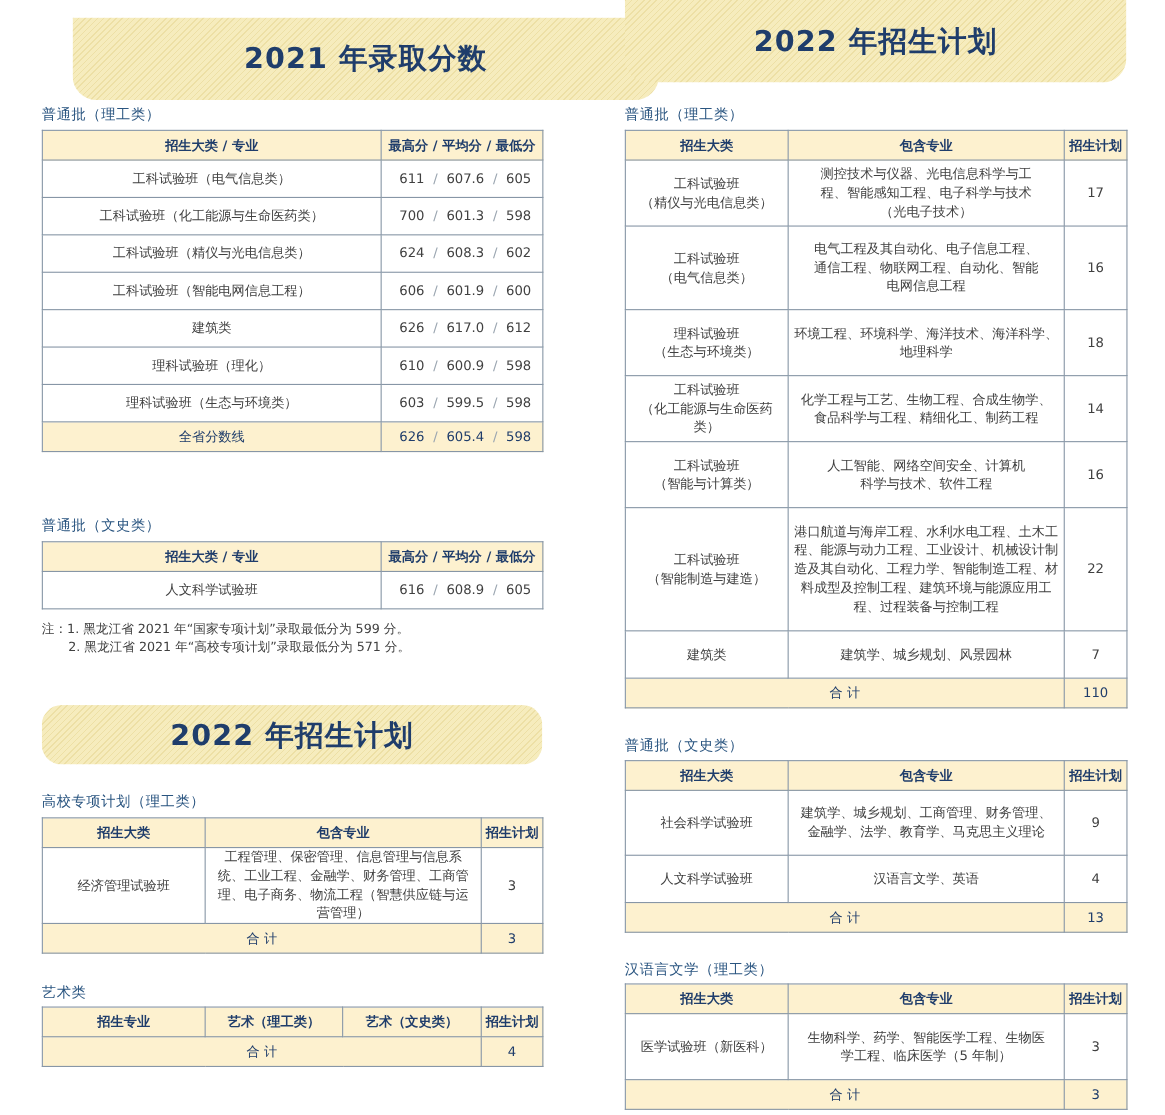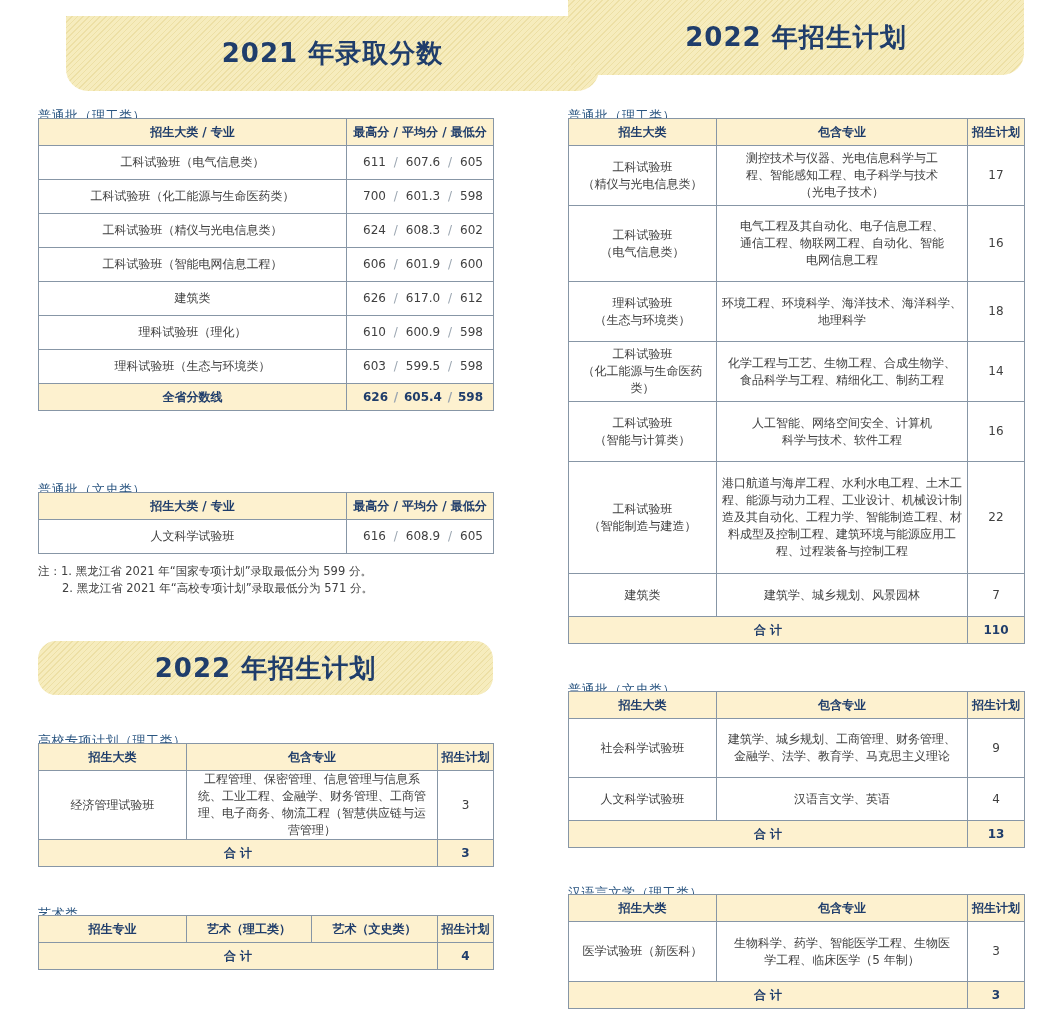--- a/index.html
+++ b/index.html
@@ -10,21 +10,21 @@
     position: absolute;
     background-color: #f6ecbd;
     background-image: repeating-linear-gradient(135deg, rgba(220,200,120,0.35) 0px, rgba(220,200,120,0.35) 1px, rgba(255,255,255,0) 1px, rgba(255,255,255,0) 4px);
     border-radius: 0 0 22px 22px;
     display: flex; align-items: center; justify-content: center;
     color: #1f3d6b; font-weight: bold; font-size: 26px; letter-spacing: 1px;
   }
   .banner.round { border-radius: 18px; }
 
   .sec-label {
-    position: absolute; font-size: 13px; color: #2a5580; letter-spacing: 0.5px; margin-top: 12px;
+    position: absolute; font-size: 13px; color: #2a5580; letter-spacing: 0.5px;
   }
 
   table.t {
     position: absolute;
     border-collapse: collapse;
     border: 1.5px solid #6d7f92;
     font-size: 12px;
     color: #404040;
     table-layout: fixed;
   }
@@ -38,21 +38,21 @@
     text-align: center;
   }
   table.t td {
     border: 1px solid #8796a6;
     text-align: center;
     vertical-align: middle;
     line-height: 17px;
     padding: 0 2px;
   }
   table.t tr.total td {
-    background: #fdf1cf; color: #1f3d6b; font-weight: bold; margin-top: 12px;
+    background: #fdf1cf; color: #1f3d6b; font-weight: normal; margin-top: 12px;
   }
   .scores { display: flex; justify-content: space-between; padding: 0 8px 0 14px; }
   .scores .sl { color: #9aa5b0; }
 
   .note { position: absolute; font-size: 11.5px; color: #404040; line-height: 17px; }
 </style>
 </head>
 <body>
 
 <div class="banner" style="left:38px; top:16px; width:533px; height:75px;margin-left:28px;">

